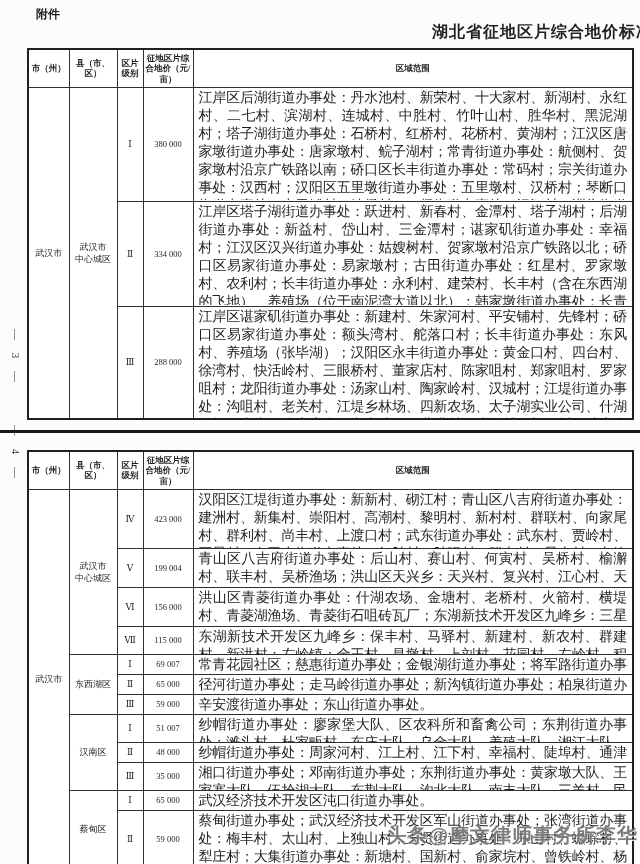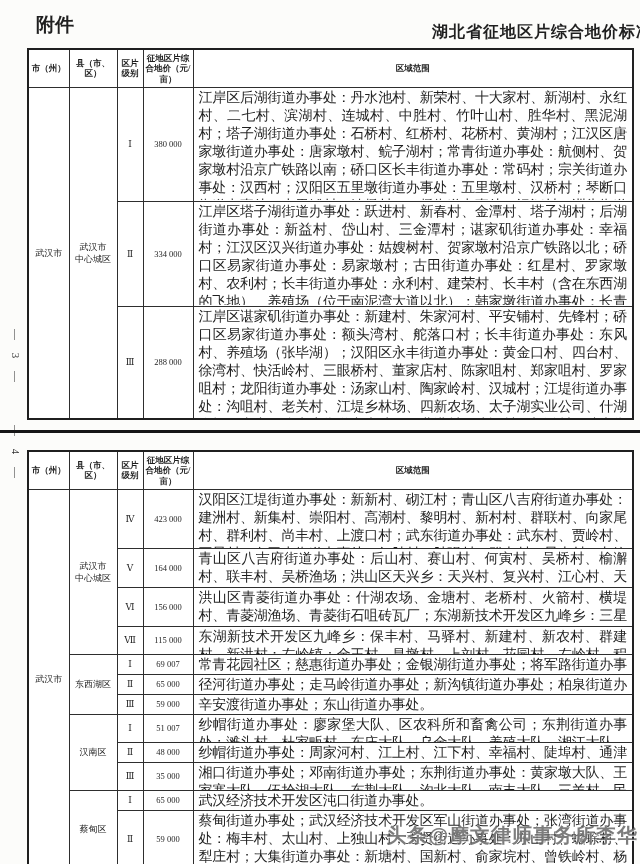--- a/index.html
+++ b/index.html
@@ -1,21 +1,21 @@
 <!DOCTYPE html>
 <html><head>
 <meta charset="utf-8">
 <style>
   html,body{margin:0;padding:0;}
   body{
     width:640px;height:864px;position:relative;overflow:hidden;
     background:#fcfcfa;color:#1f1f1f;
     font-family:"Liberation Serif","DejaVu Serif",serif;
   }
-  .attachment{position:absolute;left:36px;top:12px;font-size:19px;font-weight:bold;}
+  .attachment{position:absolute;left:36px;top:6px;font-size:12px;font-weight:bold;}
   .title{position:absolute;left:0;top:22px;width:640px;text-align:right;
          font-size:16px;font-weight:bold;letter-spacing:1px;margin-left:13px;}
   table{position:absolute;left:27px;width:605px;border-collapse:collapse;
         table-layout:fixed;background:#ffffff;border:2px solid #1f1f1f;}
   #t1{top:48px;}
   #t2{top:450px;}
   th,td{border:1px solid #2e2e2e;padding:0;vertical-align:middle;}
   th{font-size:8.5px;font-weight:bold;text-align:center;line-height:10.5px;padding:1px;}
   td.c{text-align:center;font-size:9px;line-height:12px;white-space:pre-line;}
   td.lv{text-align:center;font-size:9px;}
@@ -107,21 +107,21 @@
     <td class="c" rowspan="4">武汉市
 中心城区</td>
     <td class="lv">Ⅳ</td>
     <td class="pr">423 000</td>
     <td class="rgc">
           <div class="rg" style="height:56px">汉阳区江堤街道办事处：新新村、砌江村；青山区八吉府街道办事处：建洲村、新集村、崇阳村、高潮村、黎明村、新村村、群联村、向家尾村、群利村、尚丰村、上渡口村；武东街道办事处：武东村、贾岭村、五星村；白玉山街道办事处：红胜村、胜强村、群力村、星火村；九峰乡：林场、砖瓦厂、奶牛场、青山良种场、和平乡二渔场、建设乡一渔场、建设乡三渔场、建设乡渔牧四场、北湖农场、武钢农场；洪山区青菱街道办事处：建阳村、渔业村、青菱村、建群村、园艺村、红霞村、花园村、建阳村；东湖风景区九峰乡：滨湖村、菱架村、建强村；洪山街道办事处：马鞍山苗圃；东湖新技术开发区关东街道办事处：关山村；关山街道办事处：洪山街渔牧四场、洪山街渔牧五场。</div>
         </td>
   </tr>
   <tr style="height:39px">
     <td class="lv">Ⅴ</td>
-    <td class="pr">164 000</td>
+    <td class="pr">199 004</td>
     <td class="rgc">
           <div class="rg" style="height:36px">青山区八吉府街道办事处：后山村、赛山村、何寅村、吴桥村、榆澥村、联丰村、吴桥渔场；洪山区天兴乡：天兴村、复兴村、江心村、天兴养牧场；青菱街道办事处：西湾村、杨林村、石咀村、红霞纸厂；东湖新技术开发区关东街道办事处：曙光村、钢铁村、鲁巷果园、群英村；花山镇：红焰村、春和村、花山村、白羊山村。</div>
         </td>
   </tr>
   <tr style="height:39px">
     <td class="lv">Ⅵ</td>
     <td class="pr">156 000</td>
     <td class="rgc">
           <div class="rg" style="height:36px">洪山区青菱街道办事处：什湖农场、金塘村、老桥村、火箭村、横堤村、青菱湖渔场、青菱街石咀砖瓦厂；东湖新技术开发区九峰乡：三星村、九峰村、何刘村、新跃村、湖北省林业科研所；花山镇：联合村、红军村、土桥村、红光村、山湖村、沿江村、东港村、赛山村、清丰村、白浒村。</div>
         </td>

